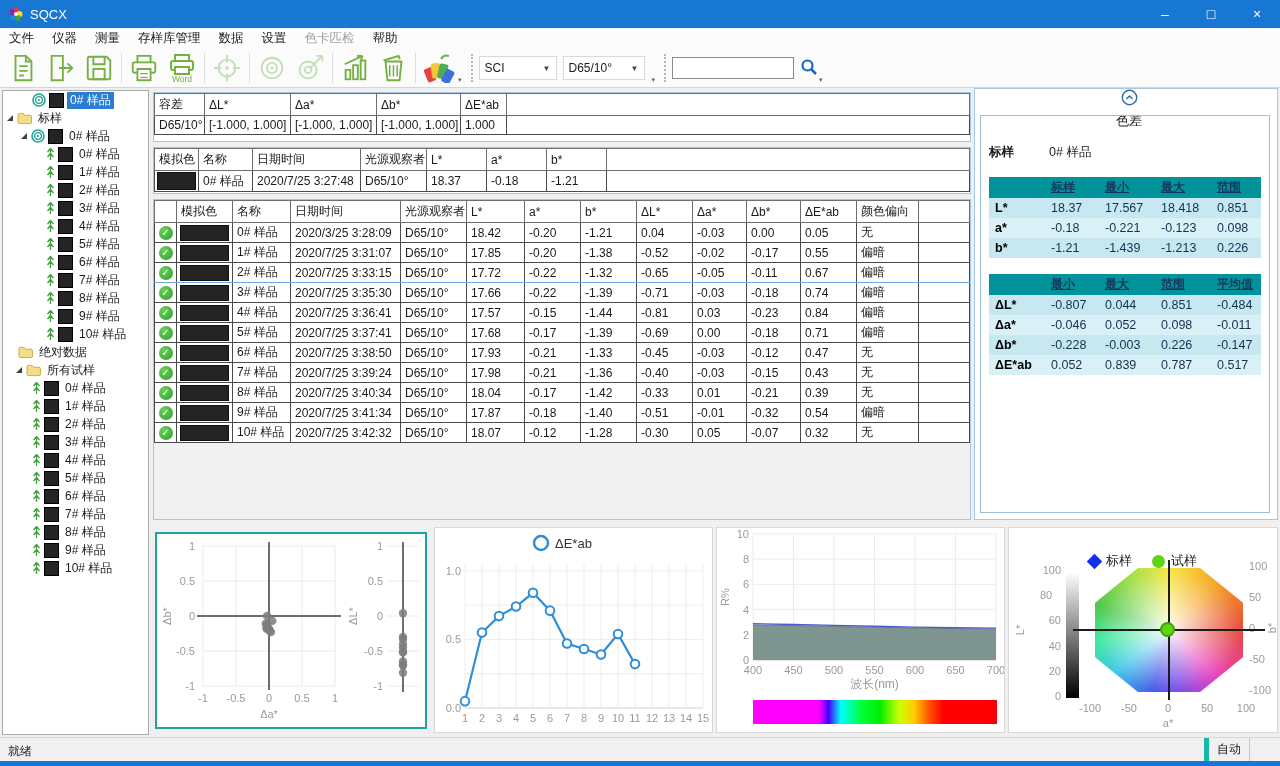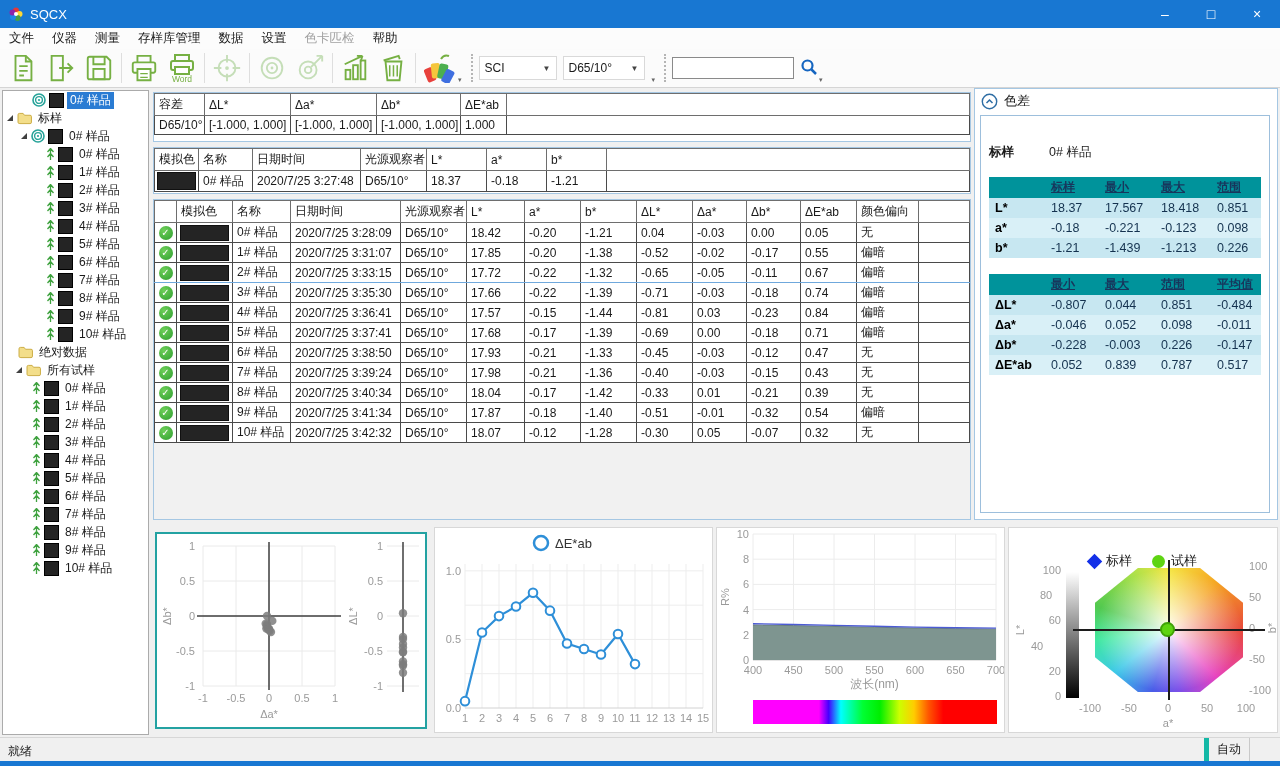--- a/index.html
+++ b/index.html
@@ -52,21 +52,21 @@
   .tbl tr.current td{border-top:1px solid #6FA8DC;border-bottom:1px solid #6FA8DC;}
   .tbl td.cc{text-align:center;padding:1px 2px;}
   .chk{display:inline-block;width:14px;height:14px;border-radius:50%;
     background:radial-gradient(circle at 35% 30%,#6FCF5A,#2E9E2E);color:#fff;font-size:10px;
     line-height:14px;text-align:center;font-weight:bold;}
   .sw{width:94%;height:14px;background:#242424;border:1px solid #101010;margin:0 auto;}
   .sw.big{height:16px;}
   
   .right-panel{position:absolute;left:974px;top:88px;width:304px;height:432px;background:#fff;
     border:1px solid #A5C7E3;box-sizing:border-box;}
-  .rp-head{height:24px;display:flex;align-items:center;gap:6px;padding-left:6px;font-size:13px;}
+  .rp-head{height:24px;display:flex;align-items:center;gap:6px;padding-left:6px;font-size:13px;flex-direction:column;}
   .rp-box{position:absolute;left:5px;right:7px;top:26px;bottom:6px;border:1px solid #9DBFDC;
     padding:6px 8px;box-sizing:border-box;}
   .rp-title{text-align:center;font-weight:bold;font-size:13px;margin-top:4px;}
   .rp-std{margin-top:22px;display:flex;font-size:12.5px;}
   .rp-std .k{font-weight:bold;width:60px;}
   table.rp-tbl{border-collapse:collapse;table-layout:fixed;width:100%;margin-top:16px;}
   .rp-tbl th{background:#00939B;color:#17365C;font-weight:bold;text-decoration:underline;
     text-align:left;padding:2px 6px;font-size:12px;height:16px;}
   .rp-tbl td{padding:2px 6px;font-size:12.5px;color:#14324F;height:16px;}
   .rp-tbl td.lbl{font-weight:bold;color:#000;}
@@ -639,21 +639,21 @@
           <th></th>
         </tr>
       </thead>
       <tbody>
         <tr>
           <td class="cc"><span class="chk">✓</span></td>
           <td class="cc">
             <div class="sw"></div>
           </td>
           <td>0# 样品</td>
-          <td>2020/7/25 3:28:09</td>
+          <td>2020/3/25 3:28:09</td>
           <td>D65/10°</td>
           <td>18.42</td>
           <td>-0.20</td>
           <td>-1.21</td>
           <td>0.04</td>
           <td>-0.03</td>
           <td>0.00</td>
           <td>0.05</td>
           <td>无</td>
           <td></td>
@@ -1110,21 +1110,21 @@
         <span>标样</span>
       </span>
       <span style="display: flex; align-items: center; gap: 6px;">
         <span class="d-circle" style="background: rgb(94, 212, 18);"></span>
         <span>试样</span>
       </span>
     </div>
     <div class="d-lbar"></div>
     <span class="d-tick" style="left: 22px; width: 30px; text-align: right; top: 162px;">0</span>
     <span class="d-tick" style="left: 22px; width: 30px; text-align: right; top: 136.8px;">20</span>
-    <span class="d-tick" style="left: 22px; width: 30px; top: 111.6px;">40</span>
+    <span class="d-tick" style="left: 22px; width: 30px; text-align: right; top: 111.6px;">40</span>
     <span class="d-tick" style="left: 22px; width: 30px; text-align: right; top: 86.4px;">60</span>
     <span class="d-tick" style="left: 22px; width: 30px; text-align: center; top: 61.2px;">80</span>
     <span class="d-tick" style="left: 22px; width: 30px; text-align: right; top: 36px;">100</span>
     <span class="d-axlbl" style="left: 6px; top: 96px; transform: rotate(-90deg);">L*</span>
     <div class="d-hax"></div>
     <div class="d-vax"></div>
     <div class="d-wheel"></div>
     <div class="d-hax" style="z-index: 2;"></div>
     <div class="d-vax" style="z-index: 2;"></div>
     <div class="d-pt" style="z-index: 3; left: 151px; top: 94px;"></div>

